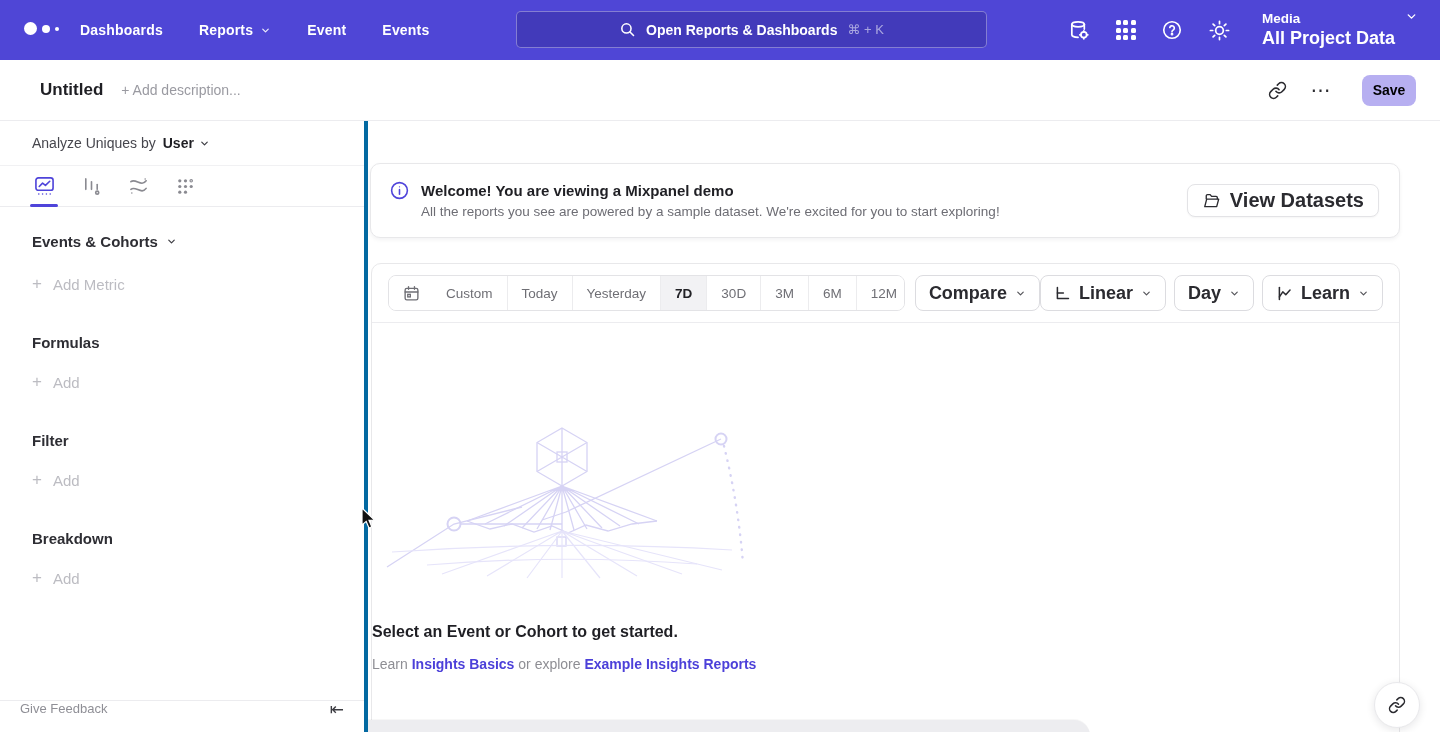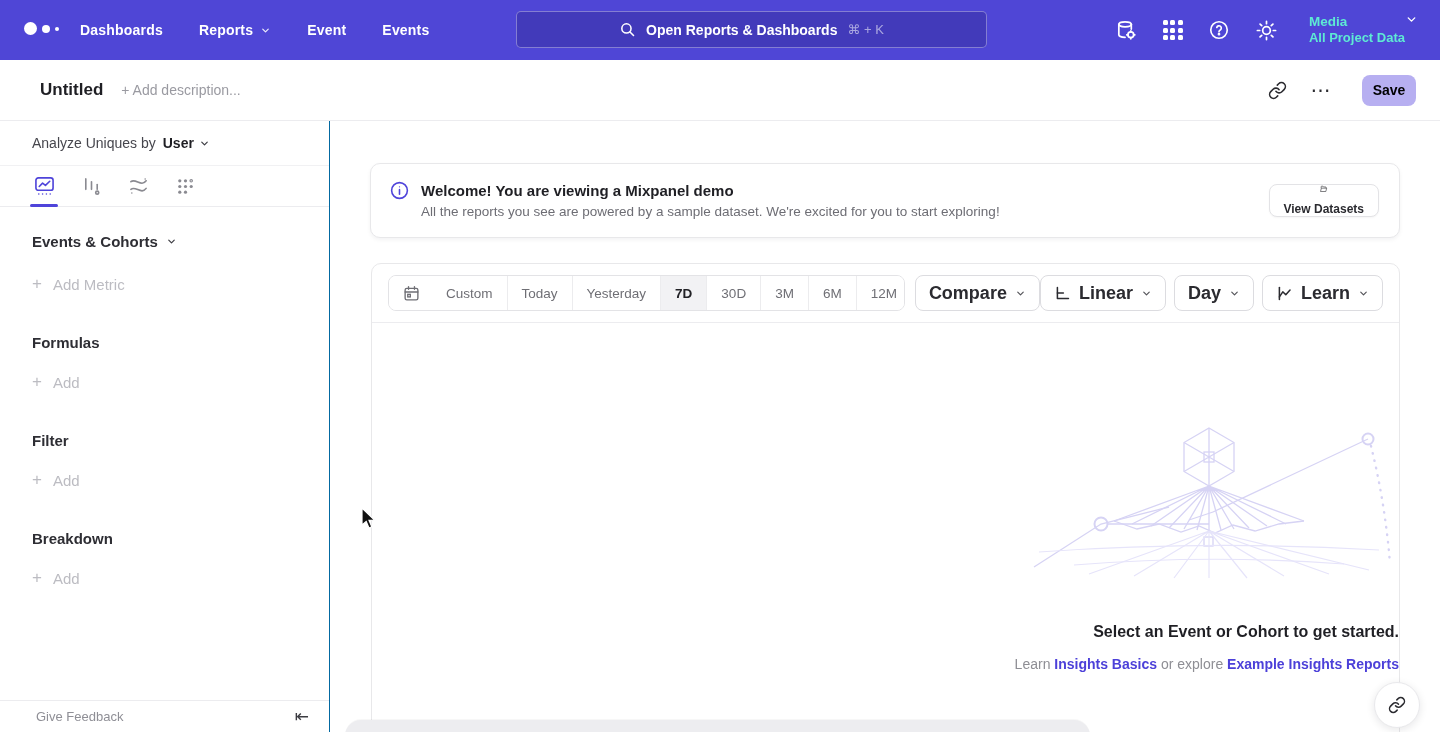--- a/index.html
+++ b/index.html
@@ -18,87 +18,87 @@
   .nav-item svg { opacity:.9; }
   .searchbar { position:absolute; left:516px; top:11px; width:471px; height:37px;
     background:rgba(10,5,60,.18); border:1px solid rgba(255,255,255,.35); border-radius:5px;
     display:flex; align-items:center; justify-content:center; gap:10px; color:#fff; cursor:text; }
   .searchbar .ph { font-size:14px; font-weight:700; }
   .searchbar .kbd { font-size:13px; color:rgba(255,255,255,.55); font-weight:400; }
   .nav-right { position:absolute; right:22px; top:0; height:60px; display:flex; align-items:center; gap:25px; }
   .nav-icon { color:#fff; cursor:pointer; display:flex; align-items:center; }
   .apps-grid { display:grid; grid-template-columns:repeat(3,5px); grid-template-rows:repeat(3,5px); gap:2.5px; }
   .apps-grid i { background:#fff; border-radius:1.5px; }
-  .project { display:flex; align-items:flex-start; color:#5eead4; cursor:pointer; margin-left:6px; }
+  .project { display:flex; align-items:flex-start; gap:10px; color:#ffffff; cursor:pointer; margin-left:6px; }
   .project .pname { font-size:13.5px; font-weight:700; line-height:1.3; }
-  .project .pscope { font-size:13px; font-weight:700; line-height:1.3; }
+  .project .pscope { font-size:18px; font-weight:700; line-height:1.3; }
 
   
   .rheader { position:absolute; top:60px; left:0; width:1440px; height:61px; background:#fff;
     border-bottom:1px solid #ececef; display:flex; align-items:center; padding:0 24px 0 40px; z-index:20; }
   .rtitle { font-size:17px; font-weight:700; color:#1f1f24; cursor:text; }
   .rdesc { font-size:14px; color:#9a9aa1; margin-left:18px; cursor:text; }
   .rheader-right { margin-left:auto; display:flex; align-items:center; gap:10px; }
   .icon-btn { width:34px; height:34px; border-radius:8px; display:flex; align-items:center; justify-content:center;
     color:#2b2b30; cursor:pointer; background:transparent; border:none; }
   .more-dots { font-size:20px; color:#2b2b30; letter-spacing:1px; line-height:10px; }
   .save-btn { width:54px; height:31px; background:#b7aff1; color:#000000; border:none; border-radius:8px;
     font-size:14px; font-weight:700; margin-left:14px; cursor:pointer; font-family:inherit; }
 
   
-  .sidebar { position:absolute; top:121px; left:0; width:330px; bottom:0; background:#fff;
-    border-right:1px solid #0369a1; z-index:10; }
+  .sidebar { position:absolute; top:121px; left:0; width:368px; bottom:0; background:#fff;
+    border-right:4px solid #0369a1; z-index:10; }
   .analyze-row { height:45px; display:flex; align-items:center; padding:0 32px; gap:7px; border-bottom:1px solid #f1f1f3; }
   .analyze-label { font-size:14px; color:#46464d; }
   .analyze-value { font-size:14px; font-weight:700; color:#1f1f24; display:flex; align-items:center; gap:5px; cursor:pointer; }
   .tabs-row { height:41px; display:flex; align-items:center; gap:25px; padding:0 33px; border-bottom:1px solid #ececef; }
   .ctab { position:relative; width:22px; height:22px; display:flex; align-items:center; justify-content:center;
     color:#8a8a91; cursor:pointer; }
   .ctab.selected { color:#4f44da; }
   .ctab.selected::after { content:''; position:absolute; bottom:-10px; left:-3px; right:-3px; height:3px;
     background:#4f44da; border-radius:2px; }
   .sb-body { padding:0 32px; }
   .section-title { font-size:15px; font-weight:700; color:#2e2e34; display:flex; align-items:center; gap:8px; }
   .sec-events { margin-top:26px; cursor:pointer; }
   .add-row { display:flex; align-items:center; gap:11px; color:#bcbcc2; font-size:15px; cursor:pointer; }
   .add-row .plus { font-size:17px; font-weight:400; }
   .mt24{margin-top:24px;} .mt40{margin-top:40px;} .mt20{margin-top:21px;}
   .sb-footer { position:absolute; bottom:0; left:0; right:0; height:32px; border-top:1px solid #ececef;
-    display:flex; align-items:center; justify-content:space-between; padding:0 20px 0 36px; background:#fff;gap:14px; }
+    display:flex; justify-content:space-between; padding:0 20px 0 20px; background:#fff;gap:14px; }
   .feedback { font-size:13px; color:#8f8f96; cursor:pointer; }
   .collapse { font-size:17px; color:#3c3c42; cursor:pointer; line-height:1; }
 
   
   .main { position:absolute; top:121px; left:330px; width:1110px; bottom:0; background:#fff; }
   .banner { position:absolute; left:40px; width:1030px; top:42px; height:75px; background:#fff;
     border:1px solid #e8e8ea; border-radius:10px; box-shadow:0 2px 4px rgba(25,25,35,.05);
     display:flex; align-items:center; padding:0 20px 0 18px; z-index:5; }
   .banner-icon { margin-right:11px; margin-top:-20px; color:#4f44da; }
   .banner-title { font-size:15px; font-weight:700; color:#1f1f24; }
   .banner-sub { font-size:13.5px; color:#6d6d74; margin-top:5px; }
   .banner-btn { margin-left:auto; display:flex; align-items:center; gap:9px; height:33px; padding:0 14px;
-    background:#fff; border:1px solid #e3e3e6; border-radius:8px; font-size:12px; font-weight:700; color:#2b2b30;
-    cursor:pointer; font-family:inherit; box-shadow:0 1px 2px rgba(25,25,35,.04);flex-direction:column; }
+    background:#fff; border:1px solid #e3e3e6; border-radius:8px; font-size:20px; font-weight:700; color:#2b2b30;
+    cursor:pointer; font-family:inherit; box-shadow:0 1px 2px rgba(25,25,35,.04); }
 
   .card { position:absolute; left:41px; width:1029px; top:142px; height:640px; background:#fff;
     border:1px solid #e8e8ea; border-radius:10px; }
   .controls { height:59px; border-bottom:1px solid #ececef; display:flex; align-items:center; padding:0 16px; }
   .segmented { display:flex; align-items:stretch; height:36px; border:1px solid #e3e3e6; border-radius:8px; overflow:hidden; }
   .seg-item { display:flex; align-items:center; gap:26px; padding:0 14px; font-size:13.5px; color:#6f6f75;
     border-left:1px solid #ececee; cursor:pointer; background:#fff; white-space:nowrap; }
   .seg-item:first-child { border-left:none; }
   .seg-item.selected { background:#f2f2f4; color:#222226; font-weight:700; }
   .ctl-btn { display:flex; align-items:center; gap:8px; height:36px; padding:0 13px; background:#fff;
     border:1px solid #dcdce0; border-radius:8px; font-size:18px; font-weight:700; color:#2b2b30; cursor:pointer;
     font-family:inherit; white-space:nowrap; }
   .ml10 { margin-left:10px; }
   .ctl-right { margin-left:auto; display:flex; align-items:center; gap:8px; }
   .chev { color:#55555a; }
 
-  .empty { position:absolute; top:160px; left:0; right:0; display:flex; flex-direction:column; align-items:flex-end; }
+  .empty { position:absolute; top:160px; left:0; right:0; display:flex; flex-direction:column; align-items:flex-start; }
   .empty-title { margin-top:44px; font-size:16px; font-weight:700; color:#1f1f24; }
   .empty-links { margin-top:15px; font-size:14px; color:#8e8e94; }
   .empty-links a { color:#4c40d9; font-weight:700; text-decoration:none; cursor:pointer; }
 
   .drawer { position:absolute; left:15px; top:599px; width:745px; height:22px; background:#ededf0;
     border-radius:16px 16px 0 0; box-shadow:0 -1px 0 rgba(0,0,0,.03); z-index:6; }
   .fab { position:absolute; left:1044px; top:561px; width:46px; height:46px; border-radius:50%;
     background:#fff; border:1px solid #e9e9ec; box-shadow:0 2px 8px rgba(20,20,30,.10);
     display:flex; align-items:center; justify-content:center; color:#2b2b30; cursor:pointer; z-index:7; }
   .cursor { position:absolute; left:30px; top:386px; z-index:40; pointer-events:none; }

